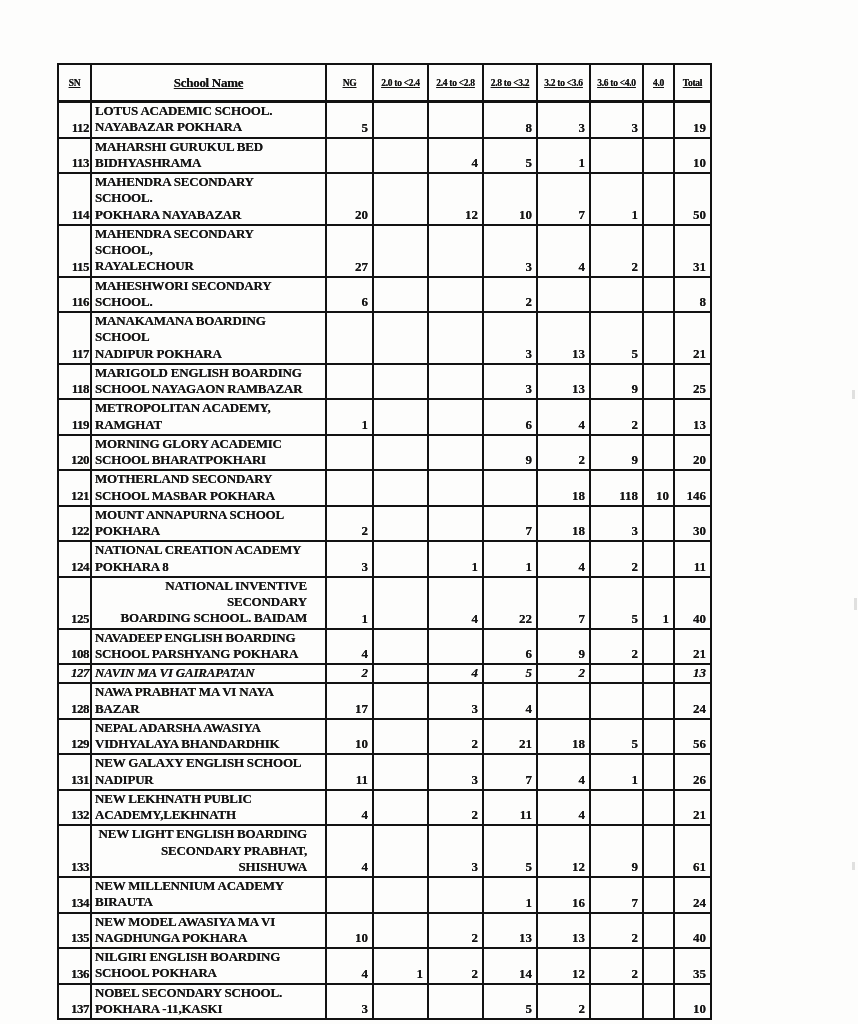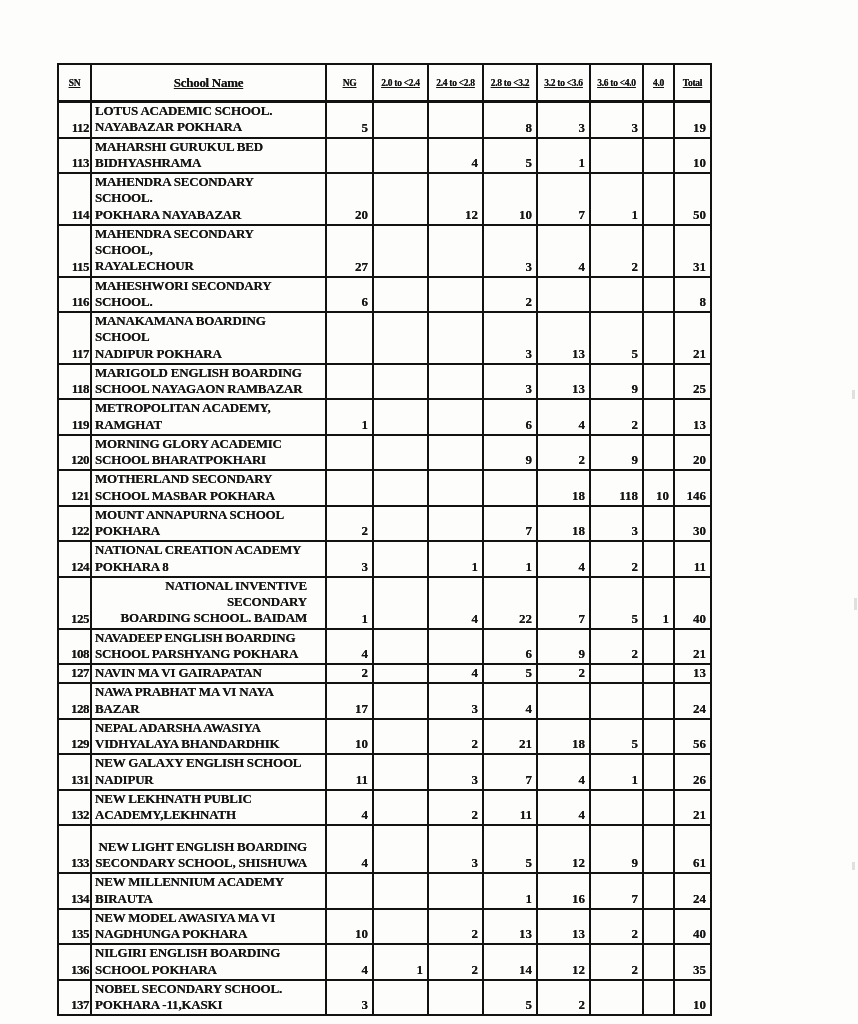--- a/index.html
+++ b/index.html
@@ -44,21 +44,21 @@
   }
   table.grid thead th.name-col { font-size: 13px; }
 
   
   table.grid tbody td {
     height: 32px;
     vertical-align: bottom;
     font-size: 13px;
     text-shadow: 0 0 0.6px rgba(20,20,20,0.8);
   }
-  table.grid tbody tr.r-thin  td { height: 13px; }
+  table.grid tbody tr.r-thin  td { height: 13px; font-style: italic; }
   table.grid tbody tr.r-tall  td { height: 45px; text-align: right; }
 
   td.sn {
     text-align: right;
     padding: 0 1px 1px 0;
     letter-spacing: -0.5px;
   }
   td.name {
     text-align: left;
     padding: 0 18px 1px 3px;
@@ -353,21 +353,21 @@
           <td class="num">2</td>
           <td class="num">11</td>
           <td class="num">4</td>
           <td class="num"></td>
           <td class="num"></td>
           <td class="num">21</td>
         </tr>
         <tr class="r-tall">
           <td class="sn">133</td>
           <td class="name">NEW LIGHT ENGLISH BOARDING
-SECONDARY SCHOOL, SHISHUWA</td>
+SECONDARY PRABHAT, SHISHUWA</td>
           <td class="num">4</td>
           <td class="num"></td>
           <td class="num">3</td>
           <td class="num">5</td>
           <td class="num">12</td>
           <td class="num">9</td>
           <td class="num"></td>
           <td class="num">61</td>
         </tr>
         <tr>

